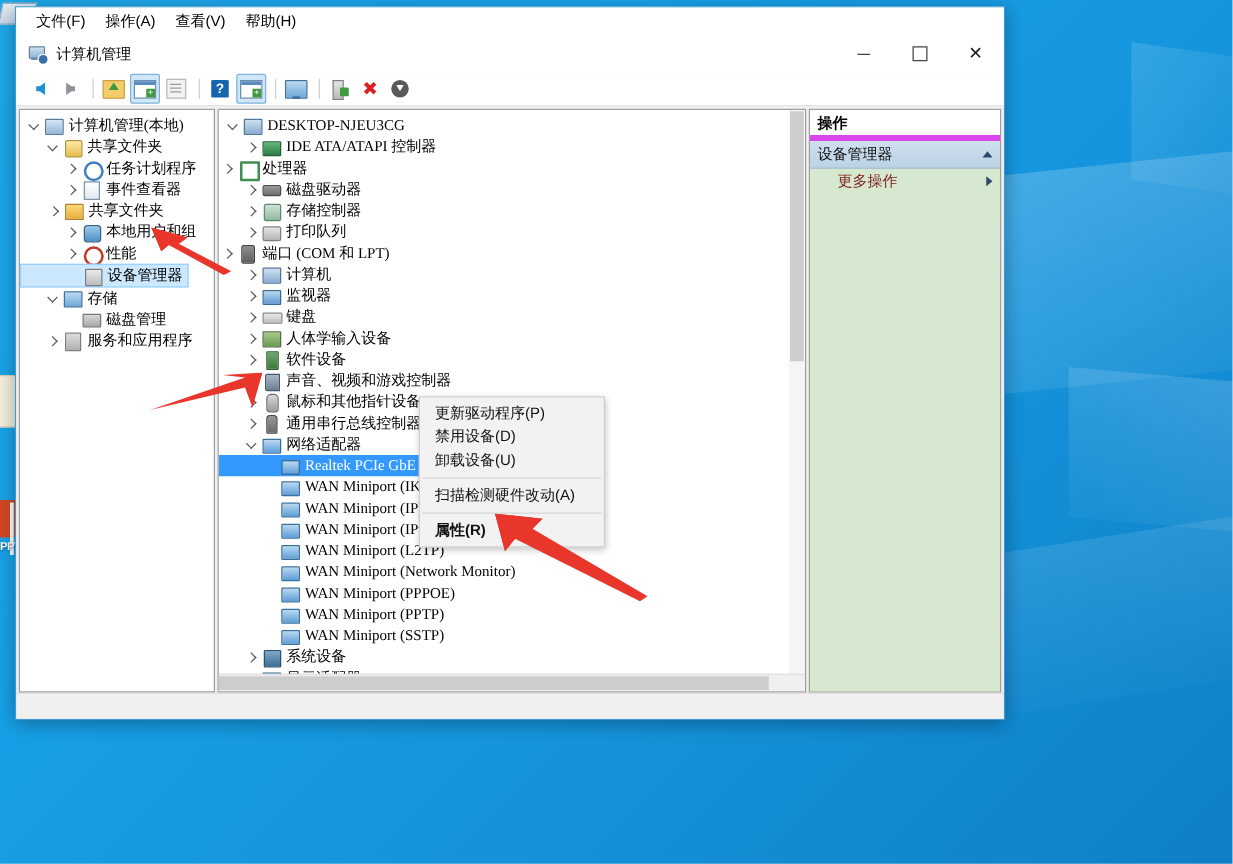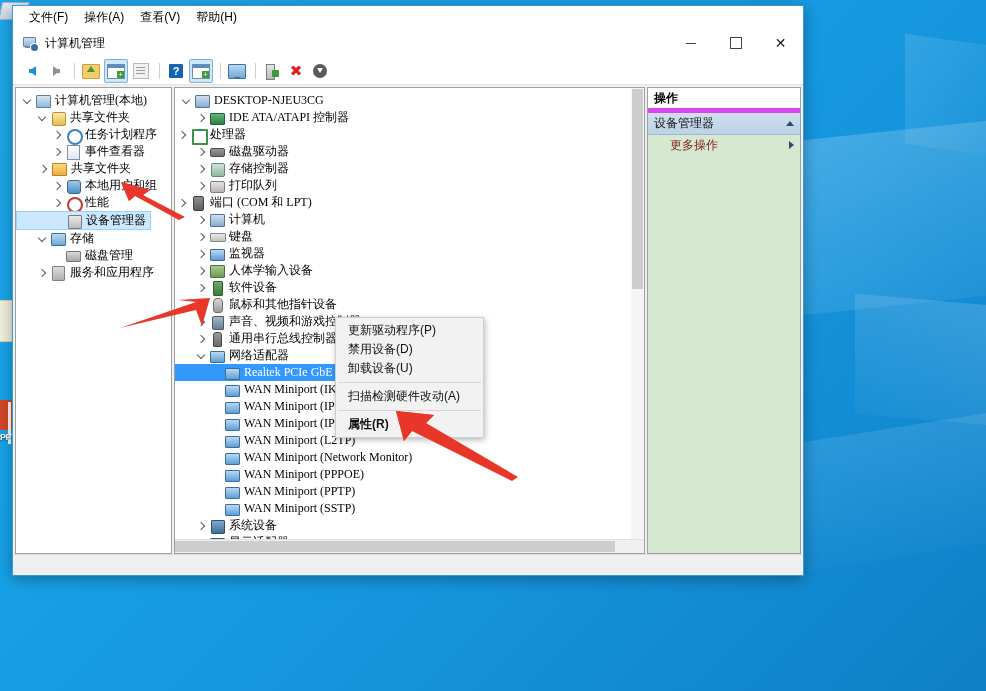--- a/index.html
+++ b/index.html
@@ -777,68 +777,68 @@
             <div class="nicon">
               <div class="g-pc"></div>
             </div>
             <span class="nlabel">计算机</span>
           </div>
           <div class="node" style="padding-left: 19px;">
             <div class="twisty closed">
               <div class="chev"></div>
             </div>
             <div class="nicon">
+              <div class="g-mon"></div>
+            </div>
+            <span class="nlabel">监视器</span>
+          </div>
+          <div class="node" style="padding-left: 19px;">
+            <div class="twisty closed">
+              <div class="chev"></div>
+            </div>
+            <div class="nicon">
               <div class="g-kbd"></div>
             </div>
             <span class="nlabel">键盘</span>
           </div>
           <div class="node" style="padding-left: 19px;">
             <div class="twisty closed">
               <div class="chev"></div>
             </div>
             <div class="nicon">
-              <div class="g-mon"></div>
-            </div>
-            <span class="nlabel">监视器</span>
-          </div>
-          <div class="node" style="padding-left: 19px;">
-            <div class="twisty closed">
-              <div class="chev"></div>
-            </div>
-            <div class="nicon">
               <div class="g-hid"></div>
             </div>
             <span class="nlabel">人体学输入设备</span>
           </div>
           <div class="node" style="padding-left: 19px;">
             <div class="twisty closed">
               <div class="chev"></div>
             </div>
             <div class="nicon">
               <div class="g-soft"></div>
             </div>
             <span class="nlabel">软件设备</span>
           </div>
           <div class="node" style="padding-left: 19px;">
             <div class="twisty closed">
               <div class="chev"></div>
             </div>
             <div class="nicon">
+              <div class="g-snd"></div>
+            </div>
+            <span class="nlabel">声音、视频和游戏控制器</span>
+          </div>
+          <div class="node" style="padding-left: 19px;">
+            <div class="twisty closed">
+              <div class="chev"></div>
+            </div>
+            <div class="nicon">
               <div class="g-mouse"></div>
             </div>
             <span class="nlabel">鼠标和其他指针设备</span>
-          </div>
-          <div class="node" style="padding-left: 19px;">
-            <div class="twisty closed">
-              <div class="chev"></div>
-            </div>
-            <div class="nicon">
-              <div class="g-snd"></div>
-            </div>
-            <span class="nlabel">声音、视频和游戏控制器</span>
           </div>
           <div class="node" style="padding-left: 19px;">
             <div class="twisty closed">
               <div class="chev"></div>
             </div>
             <div class="nicon">
               <div class="g-usb"></div>
             </div>
             <span class="nlabel">通用串行总线控制器</span>
           </div>

